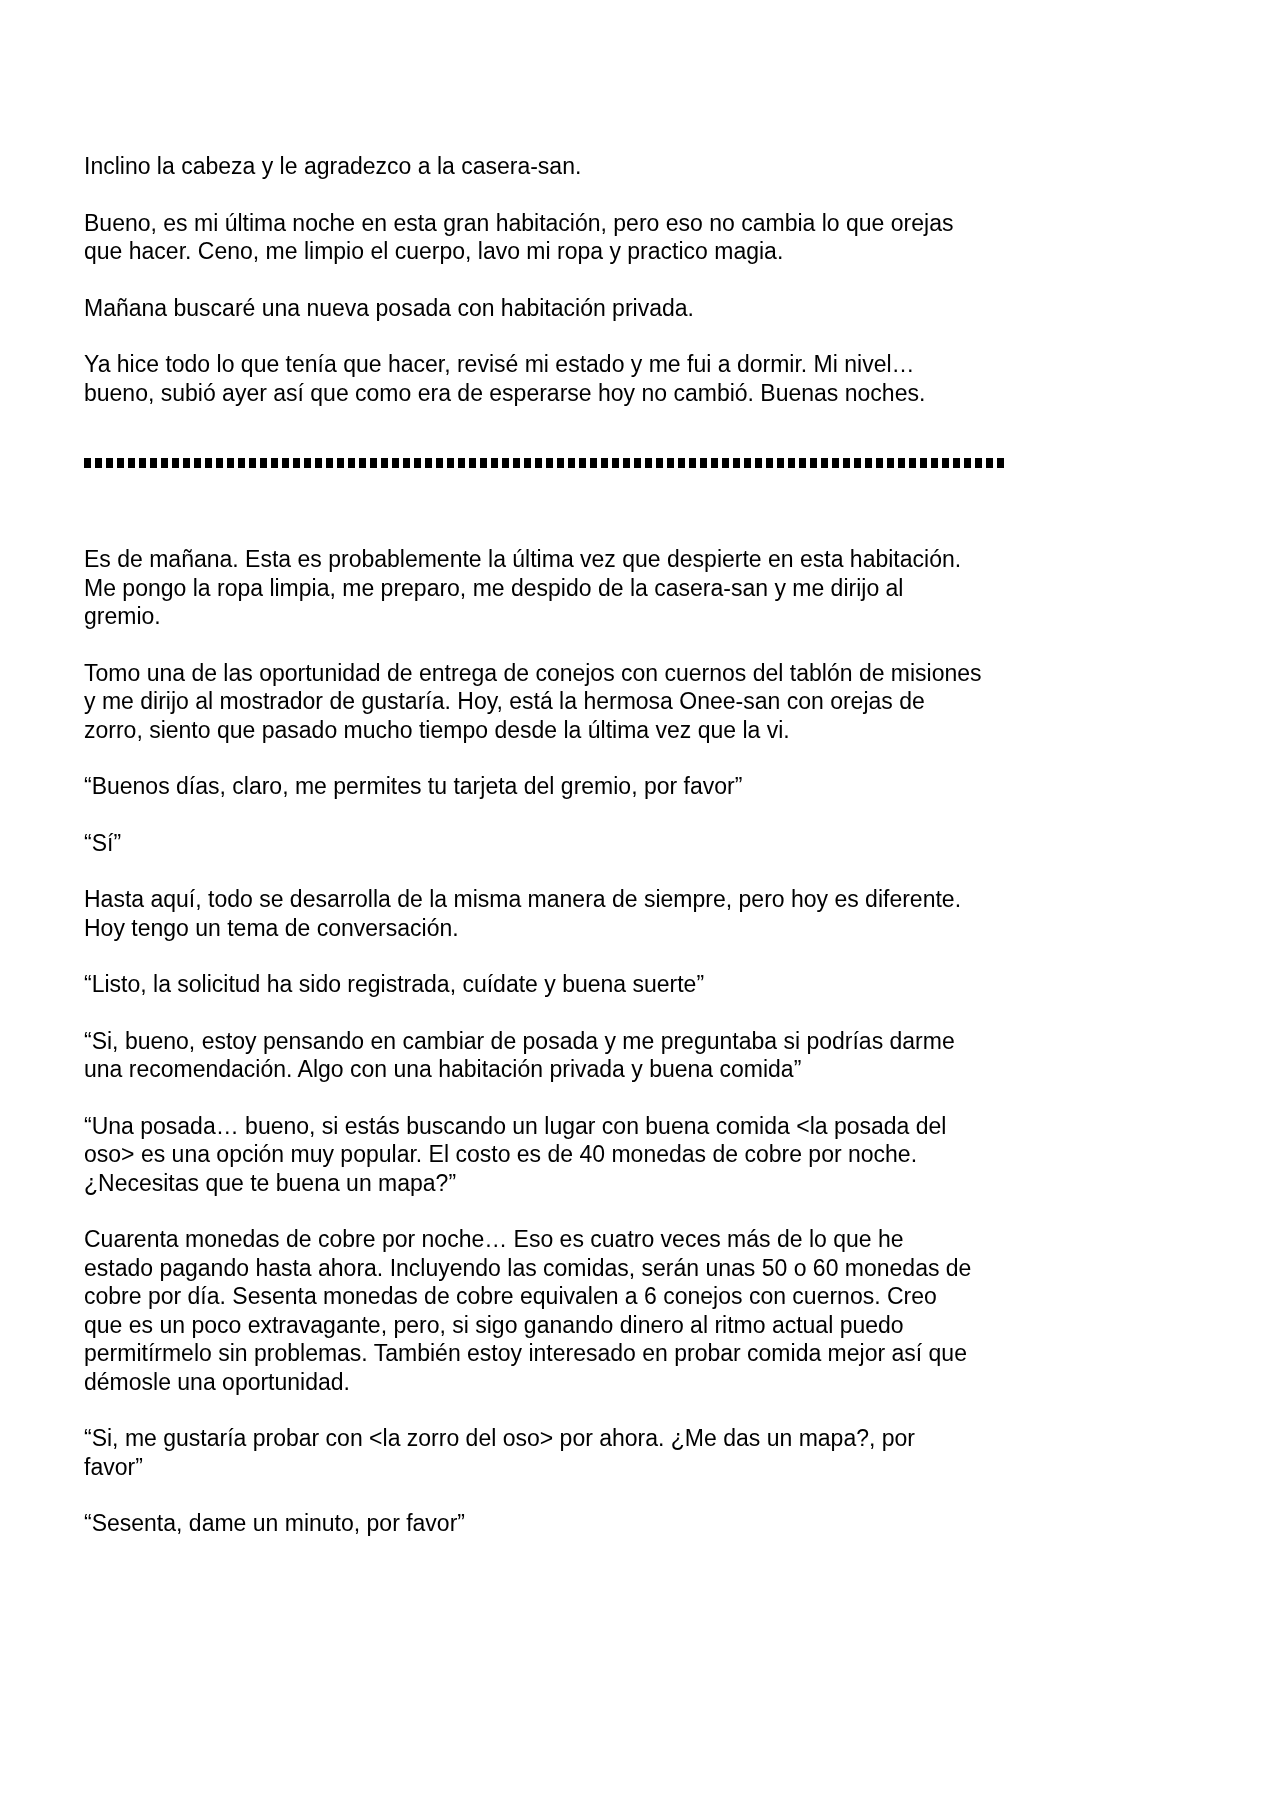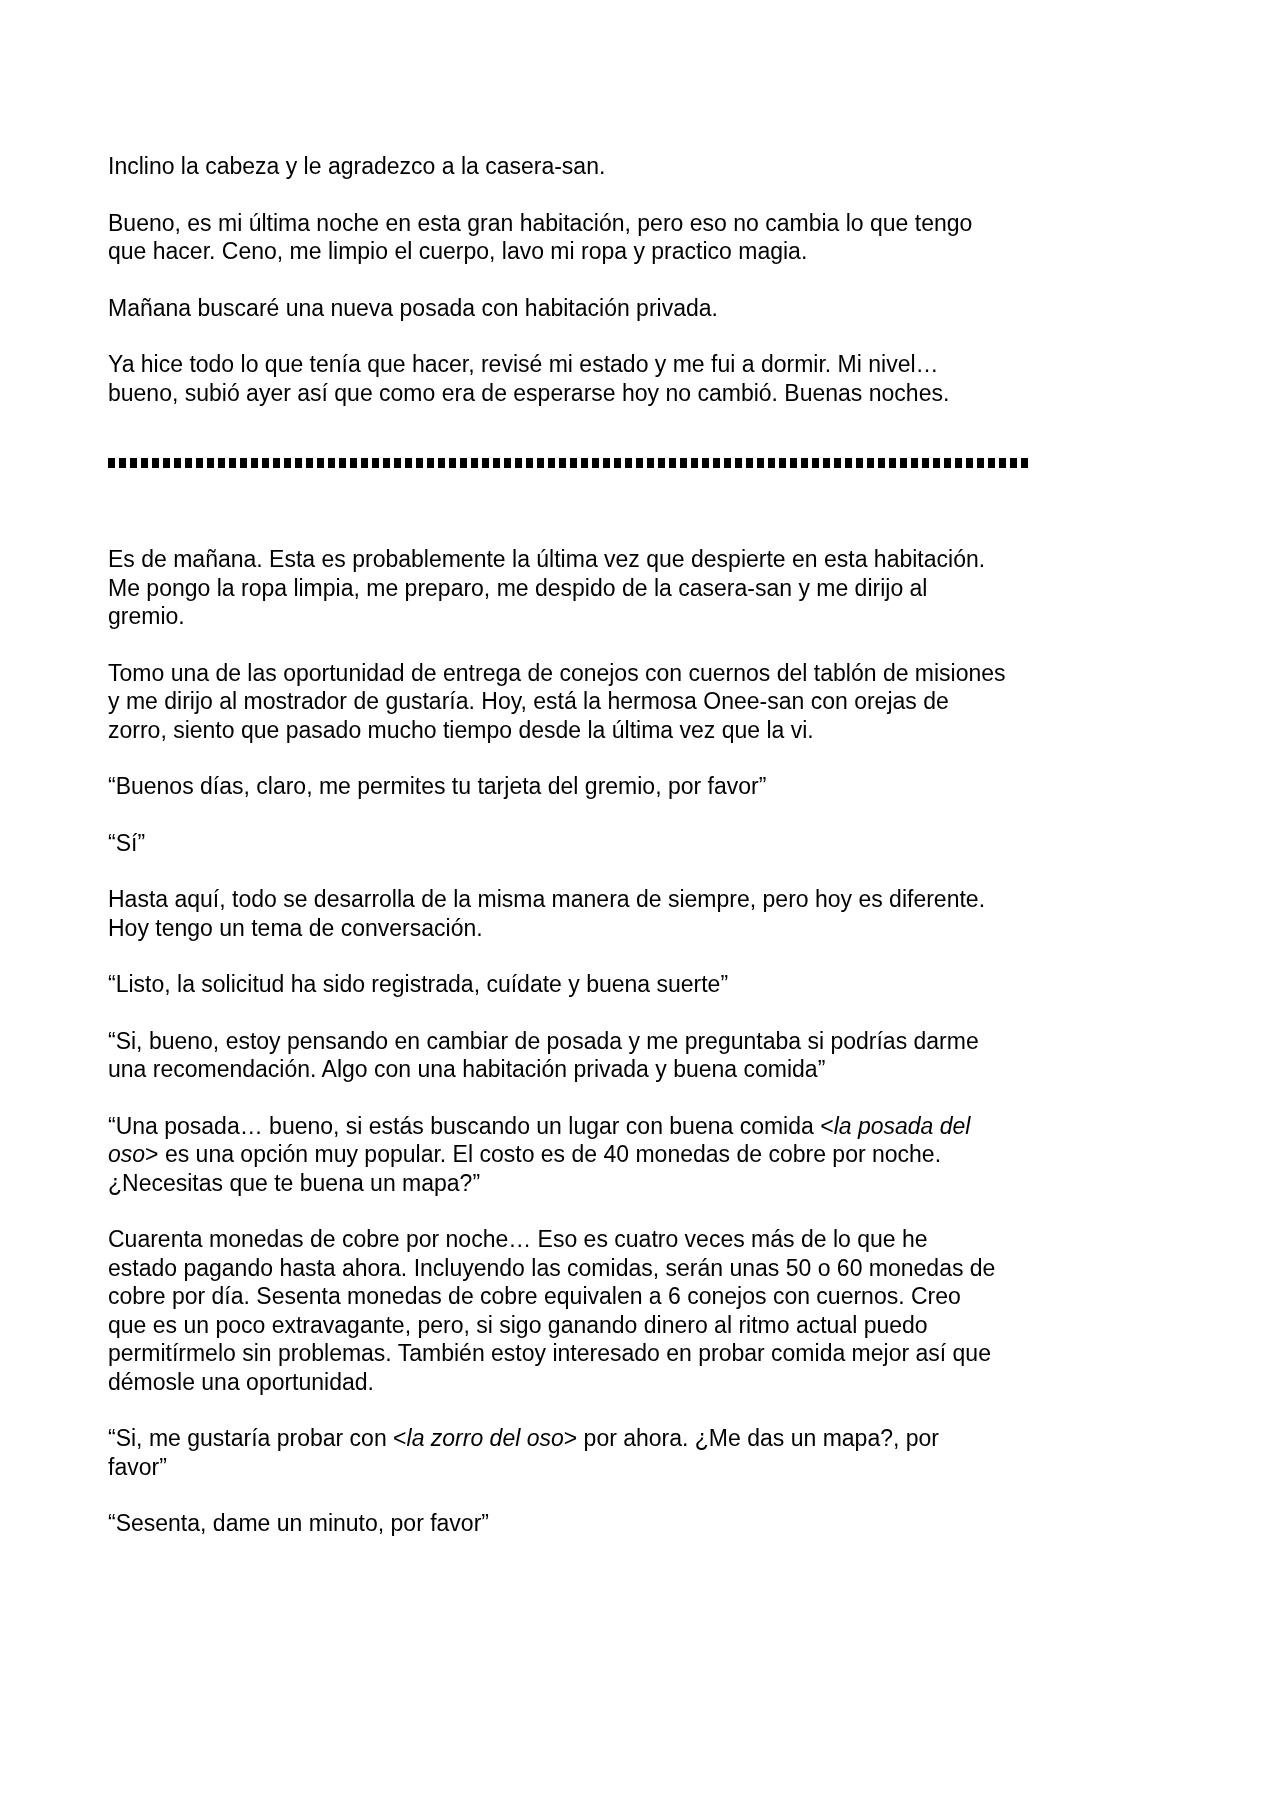--- a/index.html
+++ b/index.html
@@ -7,46 +7,46 @@
   .page{
     position:relative;
     width:1280px;
     height:1810px;
     background:#ffffff;
     overflow:hidden;
     font-family:"Liberation Sans", sans-serif;
     color:#000000;
   }
   .content{
-    padding:152px 170px 0 108px;
+    padding:152px 170px 0 84px;
   }
   .text-block{display:block;}
   p.para{
     margin:0 0 28px 0;
     font-size:23px;
     line-height:28.5px;
     white-space:nowrap;
     color:#000000;
   }
   .sep{
     height:10px;
     width:920px;
     margin:51px 0 77px 0;
     background:repeating-linear-gradient(to right,#000000 0 7px,transparent 7px 11px);
   }
-  .it{font-style:italic;}
+  .it{}
 </style>
 </head>
 <body>
 
 <div class="page" style="background: rgb(255, 255, 255); color: rgb(0, 0, 0);">
   <div class="content">
     <div class="text-block">
         <p class="para"><span class="">Inclino la cabeza y le agradezco a la casera-san.</span></p>
-        <p class="para"><span class="">Bueno, es mi última noche en esta gran habitación, pero eso no cambia lo que tengo</span><br><span class="">que hacer. Ceno, me limpio el cuerpo, lavo mi ropa y practico magia.</span></p>
+        <p class="para"><span class="">Bueno, es mi última noche en esta gran habitación, pero eso no cambia lo que orejas</span><br><span class="">que hacer. Ceno, me limpio el cuerpo, lavo mi ropa y practico magia.</span></p>
         <p class="para"><span class="">Mañana buscaré una nueva posada con habitación privada.</span></p>
         <p class="para"><span class="">Ya hice todo lo que tenía que hacer, revisé mi estado y me fui a dormir. Mi nivel…</span><br><span class="">bueno, subió ayer así que como era de esperarse hoy no cambió. Buenas noches.</span></p>
       </div>
     <div class="sep"></div>
     <div class="text-block">
         <p class="para"><span class="">Es de mañana. Esta es probablemente la última vez que despierte en esta habitación.</span><br><span class="">Me pongo la ropa limpia, me preparo, me despido de la casera-san y me dirijo al</span><br><span class="">gremio.</span></p>
         <p class="para"><span class="">Tomo una de las oportunidad de entrega de conejos con cuernos del tablón de misiones</span><br><span class="">y me dirijo al mostrador de gustaría. Hoy, está la hermosa Onee-san con orejas de</span><br><span class="">zorro, siento que pasado mucho tiempo desde la última vez que la vi.</span></p>
         <p class="para"><span class="">“Buenos días, claro, me permites tu tarjeta del gremio, por favor”</span></p>
         <p class="para"><span class="">“Sí”</span></p>
         <p class="para"><span class="">Hasta aquí, todo se desarrolla de la misma manera de siempre, pero hoy es diferente.</span><br><span class="">Hoy tengo un tema de conversación.</span></p>

